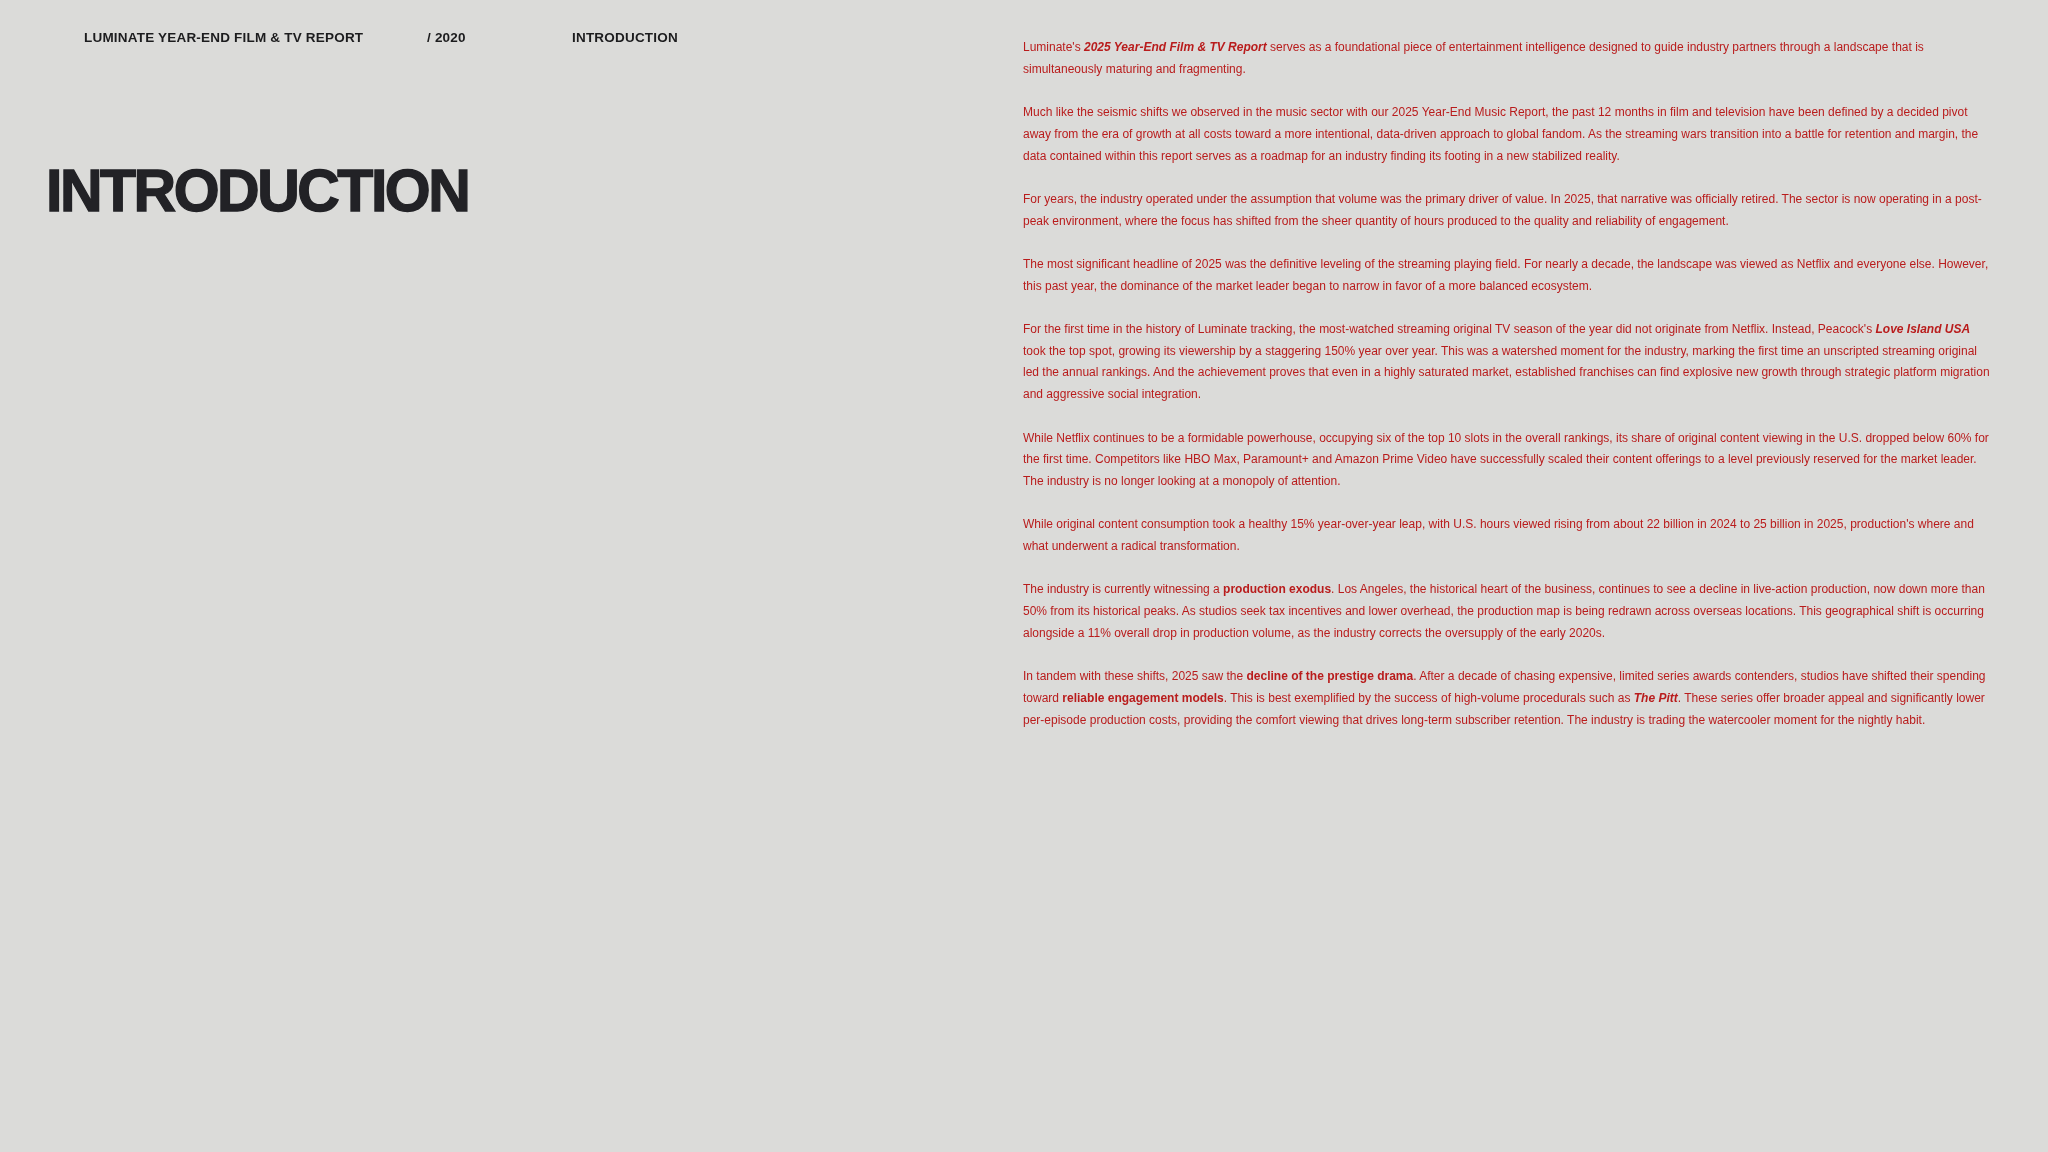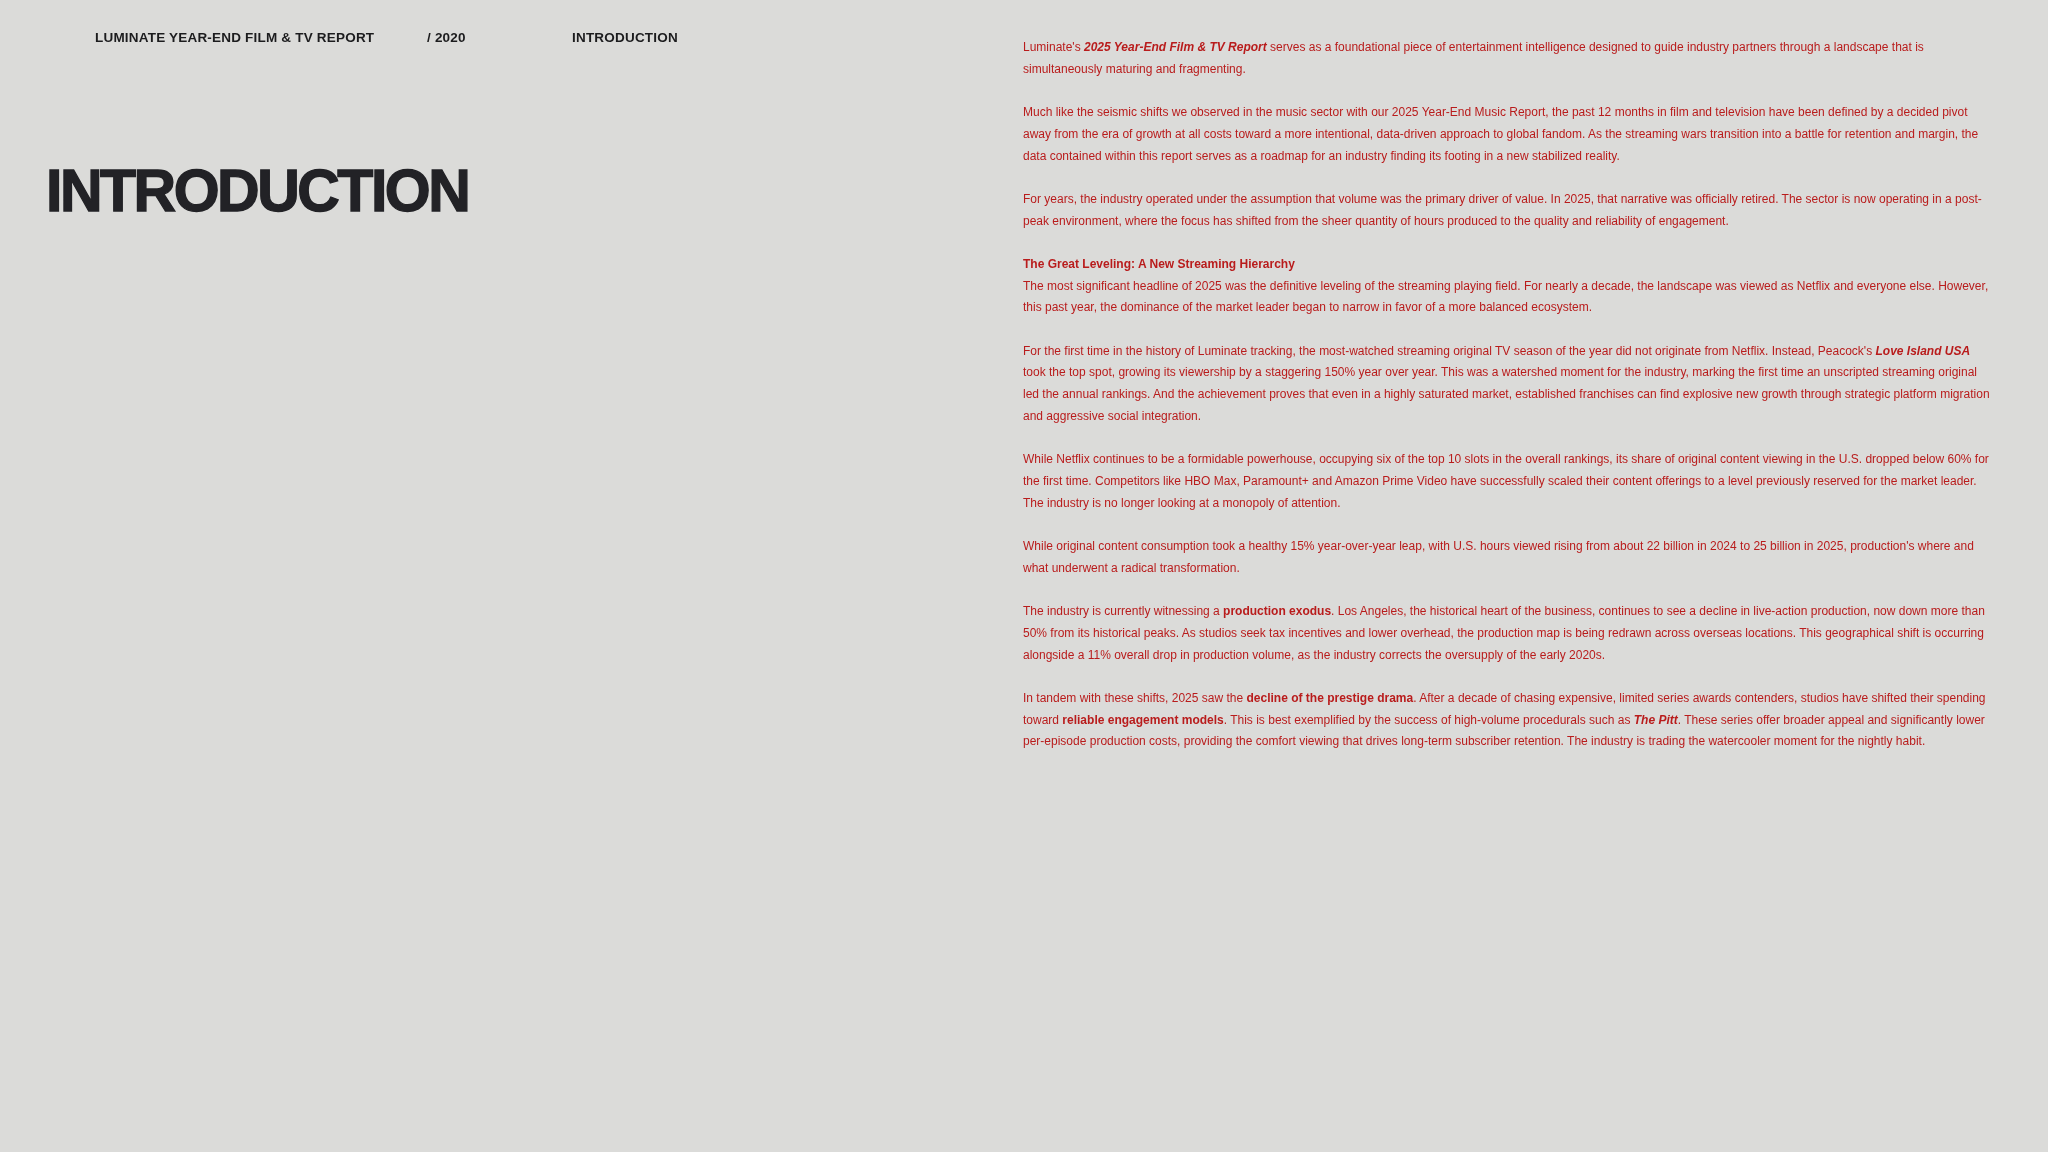--- a/index.html
+++ b/index.html
@@ -10,21 +10,21 @@
     color:#191919;
     position:relative;
     overflow:hidden;
   }
   
   .meta{
     position:absolute;top:30px;left:0;width:2048px;height:20px;
     font-size:13.5px;font-weight:bold;letter-spacing:0.2px;color:#1c1c1e;
   }
   .meta span{position:absolute;top:0;white-space:nowrap;}
-  .meta .m1{left:49px;padding-left:46px;}
+  .meta .m1{left:38px;padding-left:46px;}
   .meta .m2{left:427px;}
   .meta .m3{left:572px;}
   
   .page-title{
     position:absolute;left:46px;top:122px;
     font-size:59px;font-weight:bold;letter-spacing:-2.5px;
     color:#222226;
     -webkit-text-stroke:1.3px #222226;
     white-space:nowrap;
     line-height:1;
@@ -57,21 +57,20 @@
     <div class="block">
       <p class="bp"><span>Luminate's </span><span class="bi">2025 Year-End Film &amp; TV Report</span><span> serves as a foundational piece of entertainment intelligence designed to guide industry partners through a landscape that is simultaneously maturing and fragmenting.</span></p>
     </div>
     <div class="block">
       <p class="bp"><span>Much like the seismic shifts we observed in the music sector with our </span><span class="i">2025 Year-End Music Report</span><span>, the past 12 months in film and television have been defined by a decided pivot away from the era of </span><span class="i">growth at all costs</span><span> toward a more intentional, data-driven approach to global fandom. As the streaming wars transition into a battle for retention and margin, the data contained within this report serves as a roadmap for an industry finding its footing in a new stabilized reality.</span></p>
     </div>
     <div class="block">
       <p class="bp"><span>For years, the industry operated under the assumption that volume was the primary driver of value. In 2025, that narrative was officially retired. The sector is now operating in a post-peak environment, where the focus has shifted from the sheer quantity of hours produced to the quality and reliability of engagement.</span></p>
     </div>
     <div class="block">
-      <div class="bh">The Great Leveling: A New Streaming Hierarchy</div>
       <p class="bp"><span>The most significant headline of 2025 was the definitive leveling of the streaming playing field. For nearly a decade, the landscape was viewed as Netflix and everyone else. However, this past year, the dominance of the market leader began to narrow in favor of a more balanced ecosystem.</span></p>
     </div>
     <div class="block">
       <p class="bp"><span>For the first time in the history of Luminate tracking, the most-watched streaming original TV season of the year did not originate from Netflix. Instead, Peacock's </span><span class="bi">Love Island USA</span><span> took the top spot, growing its viewership by a staggering 150% year over year. This was a watershed moment for the industry, marking the first time an unscripted streaming original led the annual rankings. And the achievement proves that even in a highly saturated market, established franchises can find explosive new growth through strategic platform migration and aggressive social integration.</span></p>
     </div>
     <div class="block">
       <p class="bp"><span>While Netflix continues to be a formidable powerhouse, occupying six of the top 10 slots in the overall rankings, its share of original content viewing in the U.S. dropped below 60% for the first time. Competitors like HBO Max, Paramount+ and Amazon Prime Video have successfully scaled their content offerings to a level previously reserved for the market leader. The industry is no longer looking at a monopoly of attention.</span></p>
     </div>
     <div class="block">
       <p class="bp"><span>While original content consumption took a healthy 15% year-over-year leap, with U.S. hours viewed rising from about 22 billion in 2024 to 25 billion in 2025, production's </span><span class="i">where</span><span> and </span><span class="i">what</span><span> underwent a radical transformation.</span></p>

